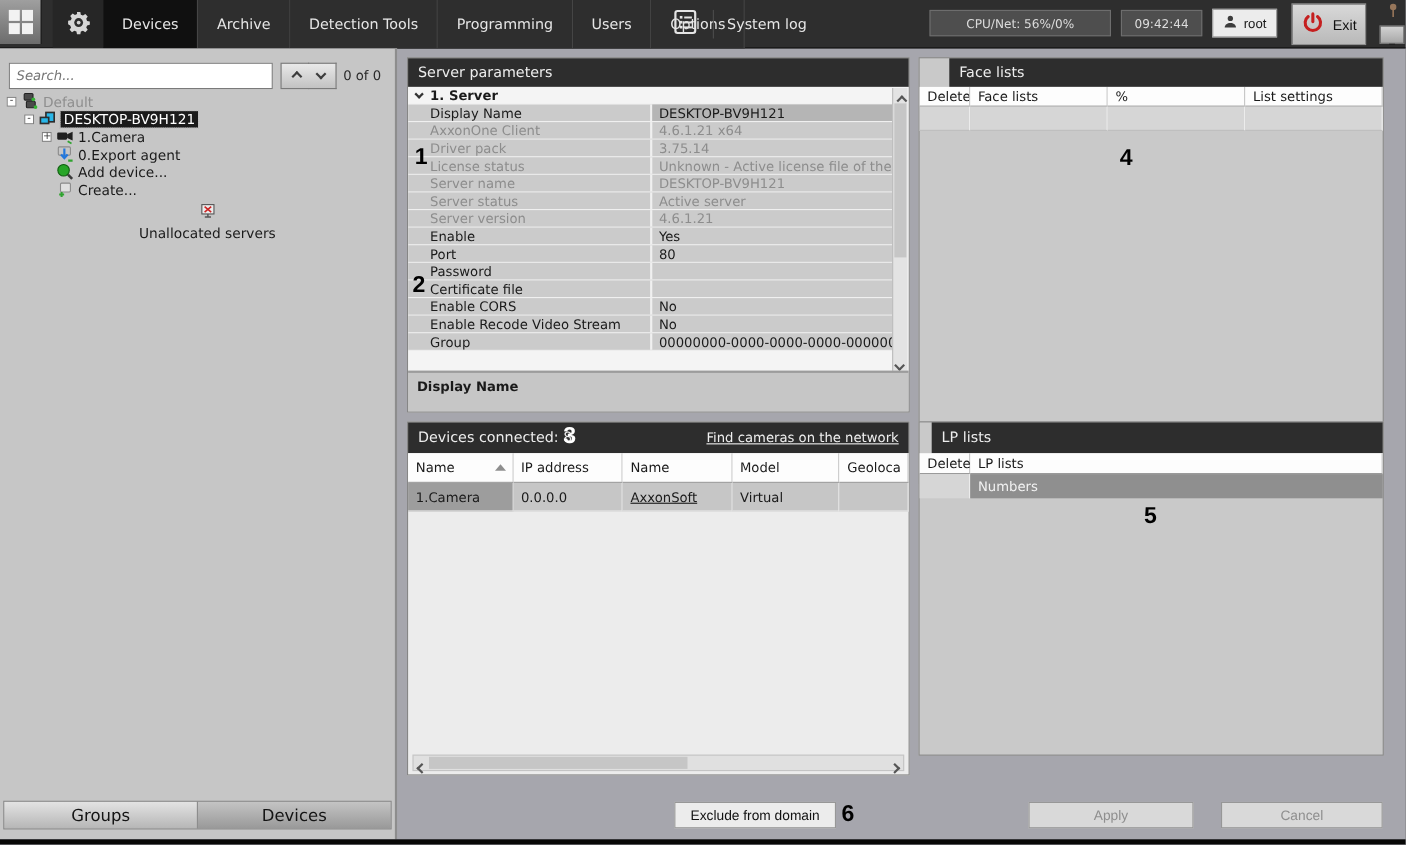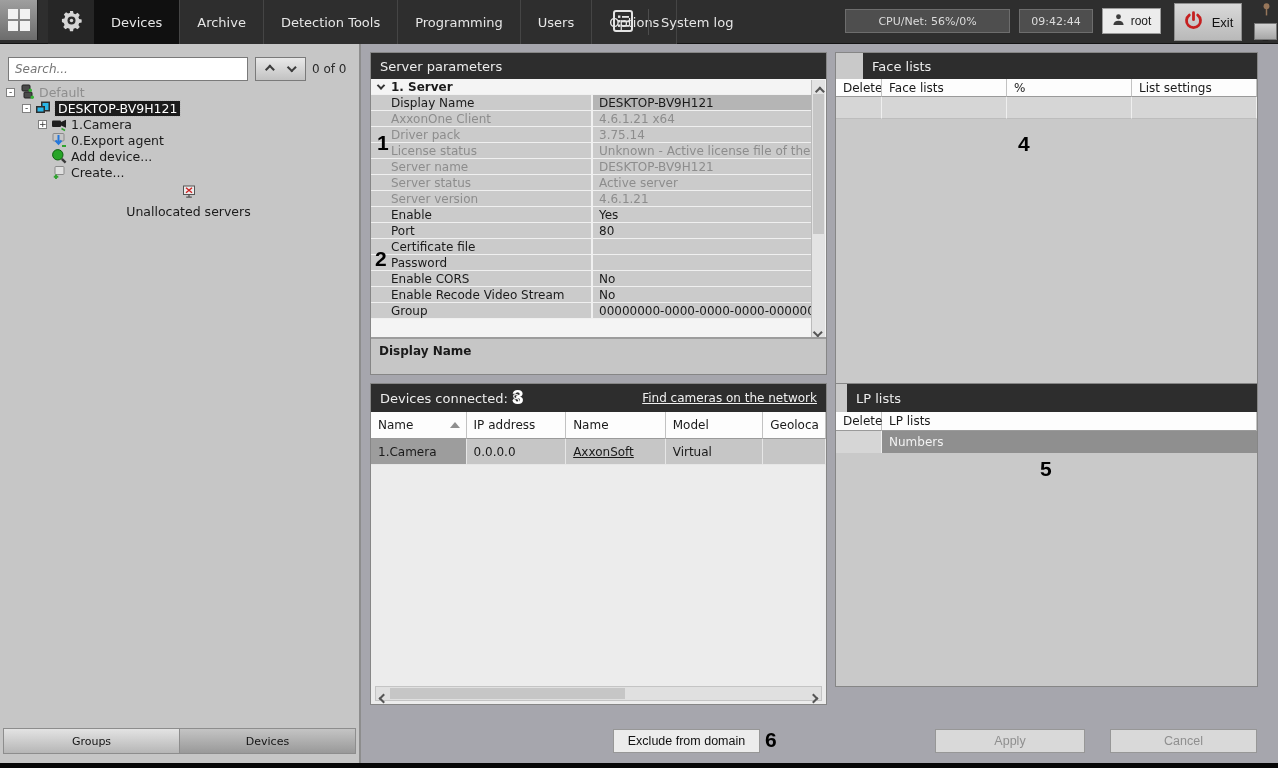--- a/index.html
+++ b/index.html
@@ -37,21 +37,21 @@
   .chev.up { transform:rotate(135deg) translate(-1px,-1px); }
   .chev.down { transform:rotate(-45deg) translate(1px,-2px); }
   .tree { position:absolute; left:4px; top:40px; right:4px; }
   .tree-row { height:16px; display:flex; align-items:center; gap:4px; white-space:nowrap; font-size:12.5px; }
   .tree-row .exp { width:9px; height:9px; background:#fff; border:1px solid #808080; font-size:9px; line-height:7px; text-align:center; color:#333; flex:none; }
   .tree-row .noexp { width:9px; flex:none; }
   .tree-row .ticon { width:16px; height:16px; flex:none; display:flex; align-items:center; justify-content:center; }
   .tree-row.muted .tlabel { color:#8e8e8e; }
   .tree-row .tlabel.sel { background:#1b1b1b; color:#fff; padding:0 3px; outline:1px dotted #bbb; }
   .side-tabs { position:absolute; left:3px; right:3px; bottom:9px; height:26px; display:flex; border:1px solid #8d8d8d; background:#aeaeae; }
-  .side-tab { flex:1; display:flex; align-items:center; justify-content:center; font-size:11px; color:#141414; border-right:1px solid #8d8d8d; background:linear-gradient(#e3e3e3,#b6b6b6); }
+  .side-tab { flex:1; display:flex; align-items:center; justify-content:center; font-size:15px; color:#141414; border-right:1px solid #8d8d8d; background:linear-gradient(#e3e3e3,#b6b6b6); }
   .side-tab:last-child { border-right:none; background:linear-gradient(#c4c4c4,#999); }
   
   .panel { position:absolute; border:1px solid #868686; background:#c9c9c9; }
   .phead { height:26px; background:#2d2d2d; color:#ededed; font-size:13px; display:flex; align-items:center; padding:0 9px; justify-content:space-between; }
   .p-server { left:370px; top:52px; width:457px; height:323px; }
   .p-face   { left:835px; top:52px; width:423px; height:388px;padding-left:27px; }
   .p-dev    { left:370px; top:383px; width:457px; height:322px; background:#ececec; }
   .p-lp     { left:835px; top:383px; width:423px; height:304px;padding-left:11px; }
   .p-dev .phead, .p-lp .phead { height:28px; }
   
@@ -307,25 +307,25 @@
         </div>
         <div class="prow">
           <span class="plabel">Enable</span>
           <span class="pvalue">Yes</span>
         </div>
         <div class="prow">
           <span class="plabel">Port</span>
           <span class="pvalue">80</span>
         </div>
         <div class="prow">
+          <span class="plabel">Password</span>
+          <span class="pvalue"></span>
+        </div>
+        <div class="prow">
           <span class="plabel">Certificate file</span>
-          <span class="pvalue"></span>
-        </div>
-        <div class="prow">
-          <span class="plabel">Password</span>
           <span class="pvalue"></span>
         </div>
         <div class="prow">
           <span class="plabel">Enable CORS</span>
           <span class="pvalue">No</span>
         </div>
         <div class="prow">
           <span class="plabel">Enable Recode Video Stream</span>
           <span class="pvalue">No</span>
         </div>

